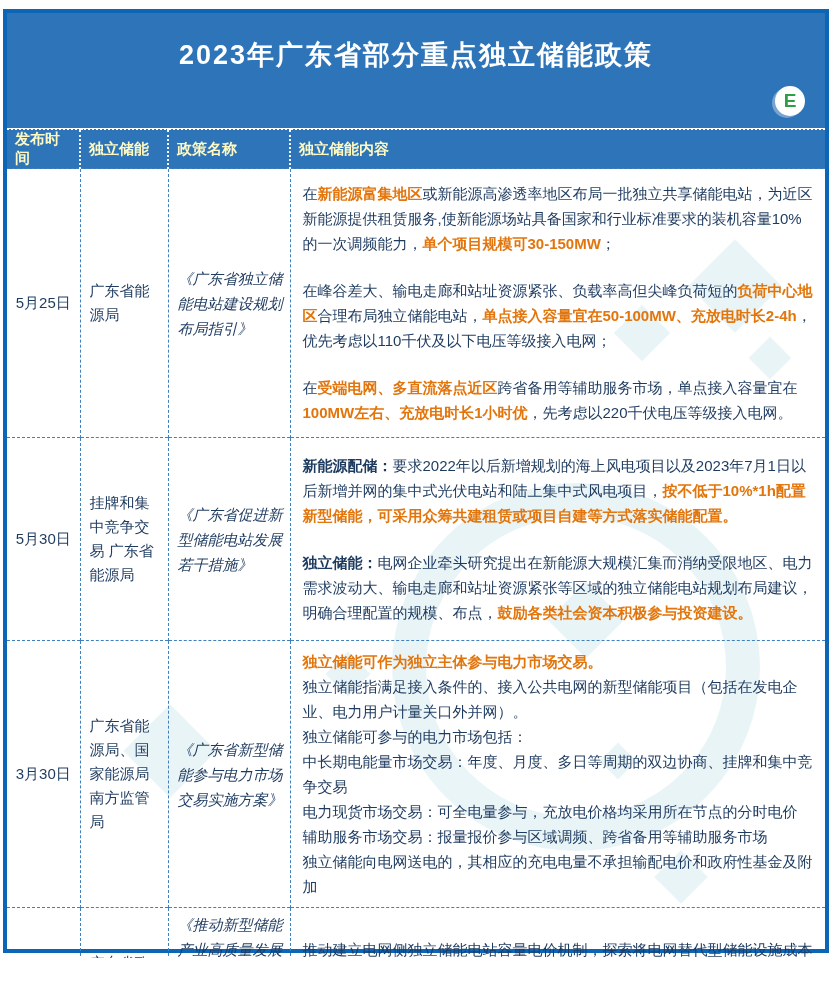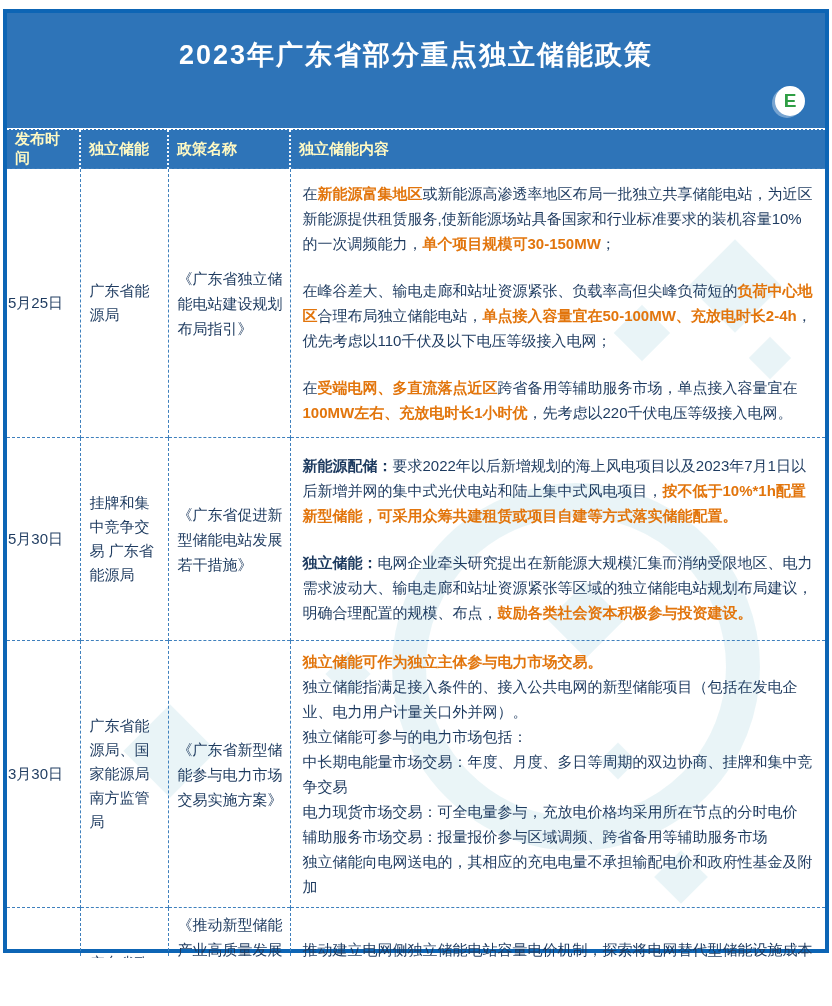--- a/index.html
+++ b/index.html
@@ -19,23 +19,23 @@
   
   table{border-collapse:collapse;table-layout:fixed;width:100%;flex:0 0 auto;position:relative;z-index:2;}
   col.c-date{width:73px;} col.c-agency{width:88px;} col.c-policy{width:122px;}
   thead th{background:var(--header-blue);color:#fef9c3;font-size:15px;font-weight:bold;
            height:36px;border-top:2px dotted #fff;border-left:2px dotted rgba(255,255,255,.95);
            text-align:left;padding:0 8px;}
   thead th:first-child{border-left:none;}
   tbody td{border-left:1px dashed var(--grid-blue);border-top:1px dashed var(--grid-blue);
            color:var(--text-navy);font-size:15px;vertical-align:middle;background:transparent;}
   tbody td:first-child{border-left:none;}
-  td.date-cell{}
+  td.date-cell{text-align:center;}
   td.agency-cell{padding:4px 6px 4px 9px;line-height:24px;}
-  td.policy-cell{padding:4px 6px 4px 9px;line-height:25px;}
+  td.policy-cell{padding:4px 6px 4px 9px;line-height:25px;font-style:italic;}
   td.content-cell{padding:8px 12px 8px 12px;line-height:25px;}
   tbody tr:nth-child(1) td{height:252px;}
   tbody tr:nth-child(2) td{height:186px;}
   tbody tr:nth-child(3) td{height:236px;}
   tbody tr:nth-child(4) td{height:112px;}
   .para{margin:0;}
   .para.gap{margin-top:22px;}
   .run-n{color:var(--text-navy);}
   .run-o{color:var(--highlight-orange);font-weight:bold;}
   .run-b{color:var(--text-navy);font-weight:bold;}

